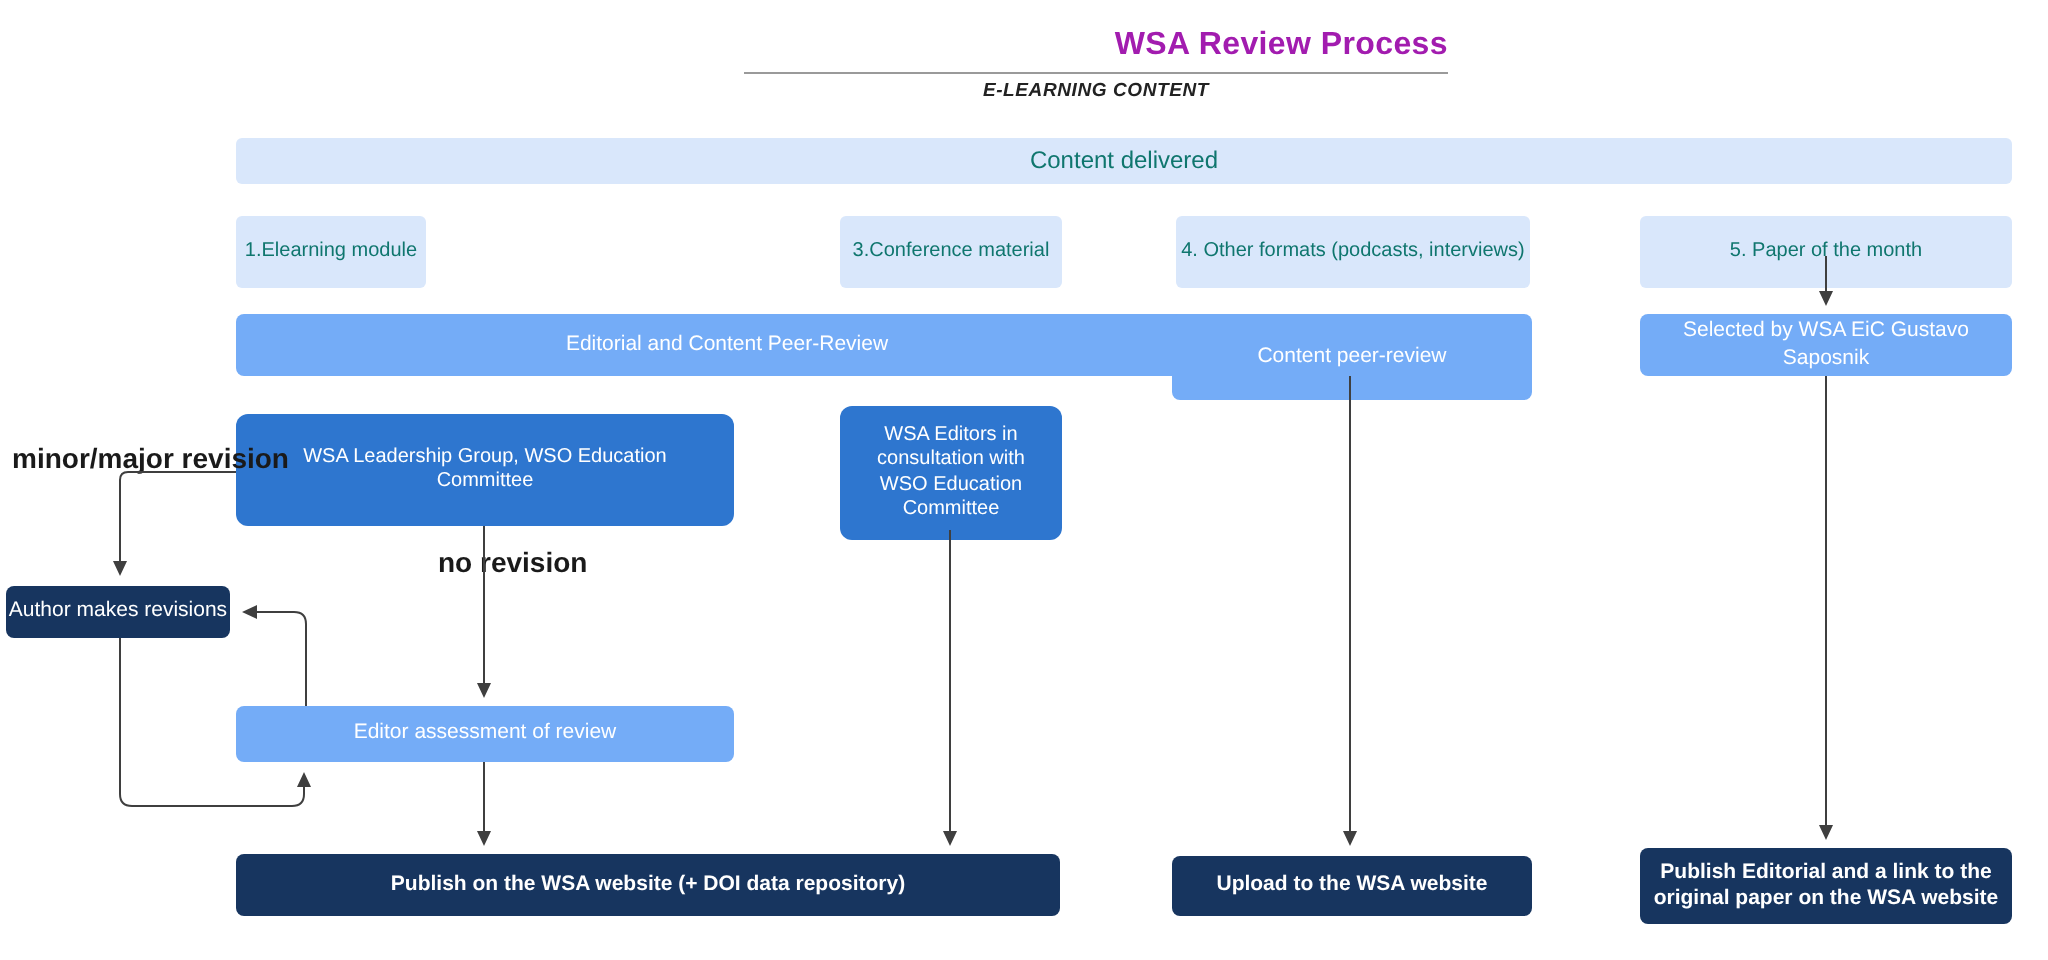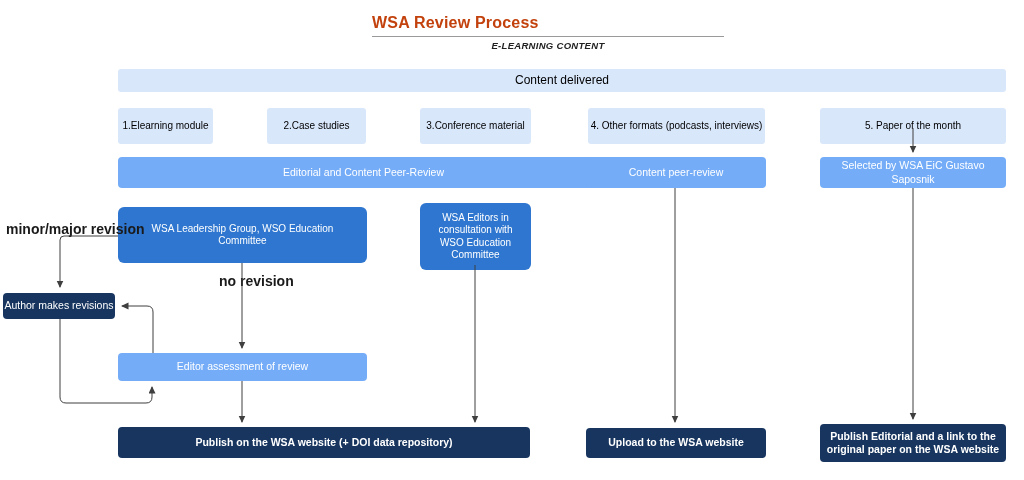--- a/index.html
+++ b/index.html
@@ -2,43 +2,43 @@
 <html><head>
 <meta charset="utf-8">
 <style>
   html,body{margin:0;padding:0;background:#ffffff;}
   #canvas{
     position:relative;width:1024px;height:480px;background:#ffffff;
     font-family:"Liberation Sans",sans-serif;overflow:hidden;
   }
   .abs{position:absolute;box-sizing:border-box;}
   .title{
-    top:14px;left:372px;width:352px;text-align:left;
-    font-size:16px;font-weight:bold;color:#c2410c;letter-spacing:.2px;
+    top:14px;left:372px;width:352px;text-align:right;
+    font-size:16px;font-weight:bold;color:#a21caf;letter-spacing:.2px;
   }
   .title-rule{top:36px;left:372px;width:352px;height:1px;background:#9a9a9a;}
   .subtitle{
     top:40px;left:372px;width:352px;text-align:center;
     font-size:9.5px;font-style:italic;font-weight:bold;color:#222222;letter-spacing:.3px;
   }
   .node{
     display:flex;align-items:center;justify-content:center;text-align:center;
     border-radius:3px;line-height:1.25;
   }
-  .light{background:#d9e7fb;color:#000000;text-align:center;}
+  .light{background:#d9e7fb;color:#0f766e;text-align:center;}
   .banner{top:69px;left:118px;width:888px;height:23px;font-size:12px;}
   .cat{top:108px;height:36px;font-size:10px;}
   .cat1{left:118px;width:95px;}
   .cat2{left:267px;width:99px;}
   .cat3{left:420px;width:111px;}
   .cat4{left:588px;width:177px;}
   .cat5{left:820px;width:186px;}
   .medium{background:#74acf7;color:#ffffff;border-radius:4px;}
   .editorial{top:157px;left:118px;width:491px;height:31px;font-size:10.5px;}
-  .contentpr{top:157px;left:586px;width:180px;height:31px;font-size:10.5px;}
+  .contentpr{top:157px;left:586px;width:180px;height:43px;font-size:10.5px;}
   .selected{top:157px;left:820px;width:186px;height:31px;font-size:10.5px;padding:0 2px;}
   .dkblue{background:#2e76cf;color:#ffffff;border-radius:6px;}
   .leadership{top:207px;left:118px;width:249px;height:56px;font-size:10px;padding:0 16px;}
   .editors{top:203px;left:420px;width:111px;height:67px;font-size:10px;padding:0 6px;}
   .navy{background:#17355f;color:#ffffff;border-radius:4px;font-weight:bold;}
   .author{top:293px;left:3px;width:112px;height:26px;font-size:10.5px;font-weight:normal;}
   .assessment{top:353px;left:118px;width:249px;height:28px;font-size:10.5px;}
   .publish{top:427px;left:118px;width:412px;height:31px;font-size:10.5px;}
   .upload{top:428px;left:586px;width:180px;height:30px;font-size:10.5px;}
   .pubedit{top:424px;left:820px;width:186px;height:38px;font-size:10.5px;padding:0 4px;}
@@ -52,21 +52,20 @@
 
 <div id="canvas">
 
   <div class="abs title">WSA Review Process</div>
   <div class="abs title-rule"></div>
   <div class="abs subtitle">E-LEARNING CONTENT</div>
 
   <div class="abs node light banner">Content delivered</div>
 
   <div class="abs node light cat cat1">1.Elearning module</div>
-  <div class="abs node light cat cat2">2.Case studies</div>
   <div class="abs node light cat cat3">3.Conference material</div>
   <div class="abs node light cat cat4">4. Other formats (podcasts, interviews)</div>
   <div class="abs node light cat cat5">5. Paper of the month</div>
 
   <div class="abs node medium editorial">Editorial and Content Peer-Review</div>
   <div class="abs node medium contentpr">Content peer-review</div>
   <div class="abs node medium selected">Selected by WSA EiC Gustavo Saposnik</div>
 
   <div class="abs node dkblue leadership">WSA Leadership Group, WSO Education Committee</div>
   <div class="abs node dkblue editors">WSA Editors in consultation with WSO Education Committee</div>

